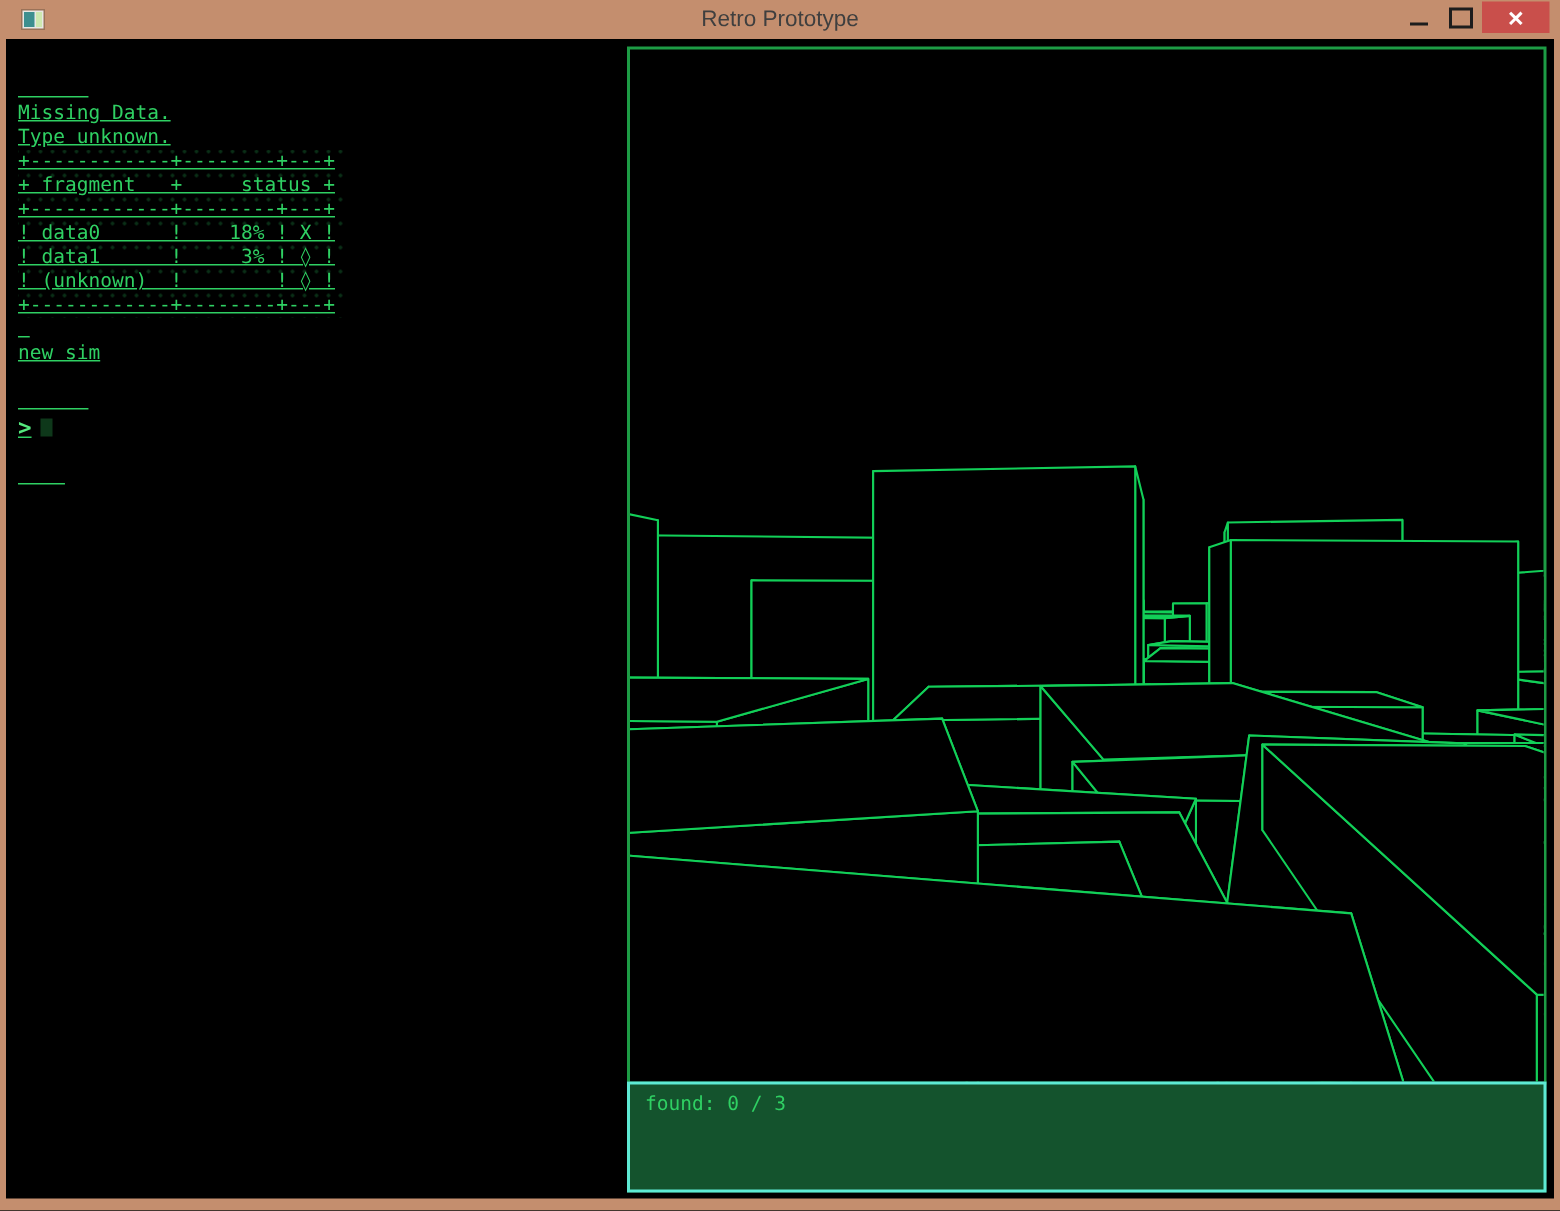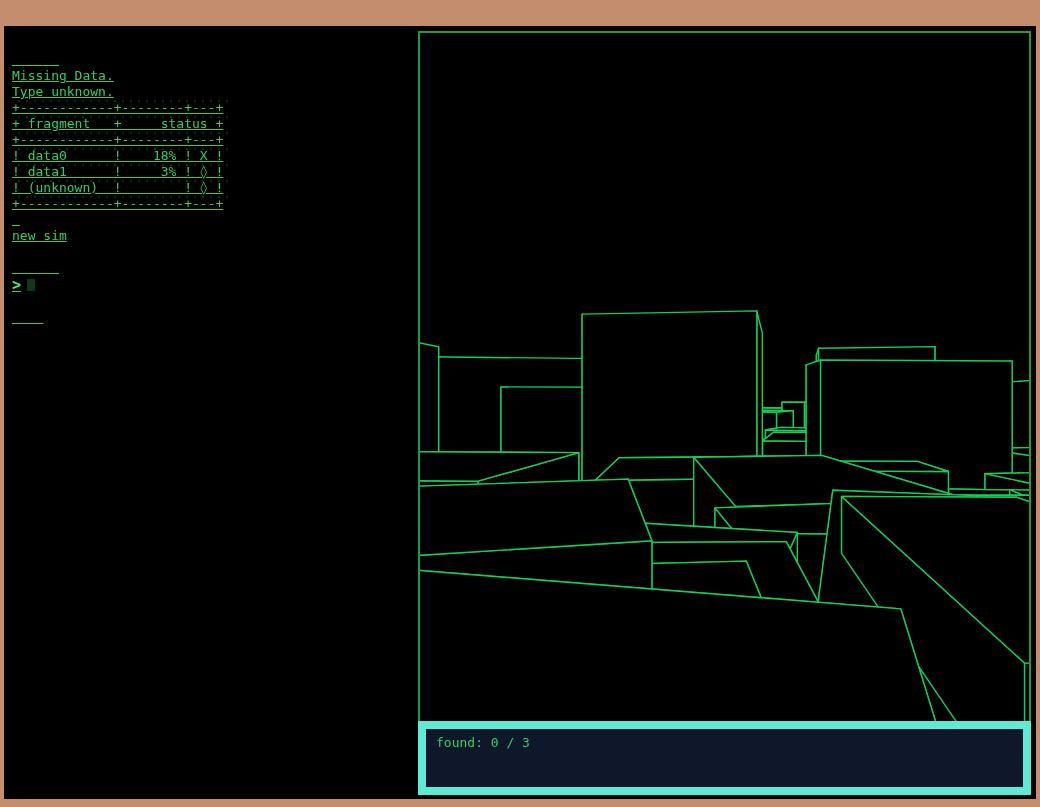--- a/index.html
+++ b/index.html
@@ -53,32 +53,48 @@
   #cursor{display:inline-block;width:8px;height:12px;background:rgba(40,160,75,0.35);margin-left:6px;}
   
   #viewport{
     position:absolute;left:414px;top:5px;width:613px;height:692px;
     border:2px solid #1d9c45;box-sizing:border-box;background:#000;
   }
   #scene{display:block;}
   
   #status-panel{
     position:absolute;left:414px;top:695px;width:613px;height:74px;
-    border:8px solid #5eead4;box-sizing:border-box;background:#0f172a;
+    border:2px solid #5eead4;box-sizing:border-box;background:#14532d;
   }
   #found-label{
     position:absolute;left:10px;top:6px;
     color:#2fd063;font-size:13px;white-space:pre;
   }
 </style>
 </head>
 <body>
 
 <div id="window">
 
+  <div id="titlebar">
+    <div id="app-icon">
+      <span class="ic-left"></span>
+      <span class="ic-right"></span>
+    </div>
+    <div id="window-title">Retro Prototype</div>
+    <div id="btn-min" class="ctl">
+      <span class="dash"></span>
+    </div>
+    <div id="btn-max" class="ctl">
+      <span class="sq"></span>
+    </div>
+    <div id="btn-close" class="ctl">
+      <span>✕</span>
+    </div>
+  </div>
 
   <div id="content">
 
     <div id="terminal">
       <div><div class="tline">Missing Data.</div><div class="tline">Type unknown.</div><div class="tline dots">+------------+--------+---+</div><div class="tline dots">+ fragment   +     status +</div><div class="tline dots">+------------+--------+---+</div><div class="tline dots">! data0      !    18% ! X !</div><div class="tline dots">! data1      !     3% ! ◊ !</div><div class="tline dots">! (unknown)  !        ! ◊ !</div><div class="tline dots">+------------+--------+---+</div><div class="tline">&nbsp;</div><div class="tline">new sim</div></div>
       <div id="prompt-row">
         <span id="prompt-char">&gt;</span>
         <span id="cursor"></span>
       </div>
     </div>

